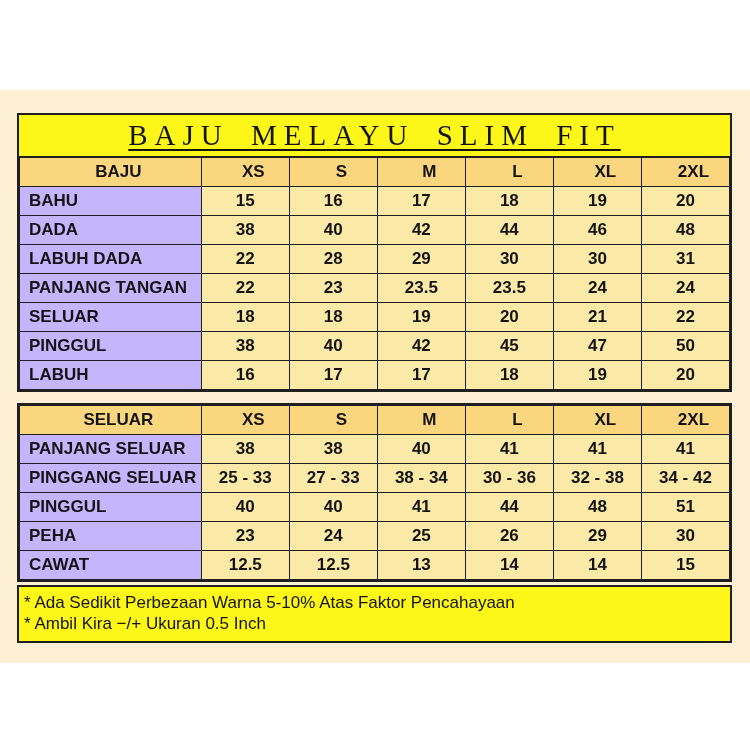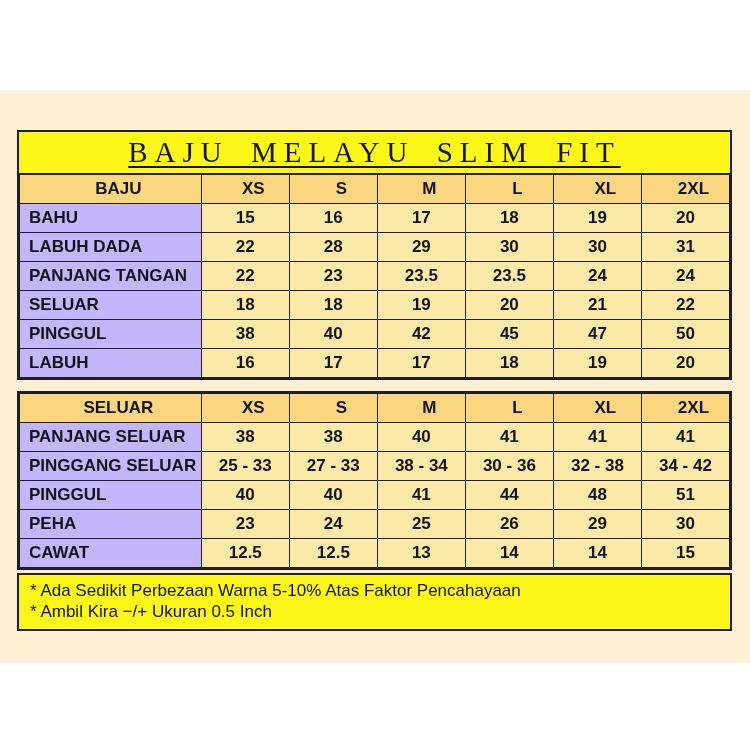--- a/index.html
+++ b/index.html
@@ -11,21 +11,21 @@
     overflow:hidden;
   }
   .peach-band{
     position:absolute;
     left:0; top:90px;
     width:750px; height:573px;
     background:#fcefd3;
   }
   .sheet{
     position:absolute;
-    left:17px; top:130px;
+    left:17px; top:113px;
     width:715px;
   }
   .box{
     border:2px solid #1f1f1f;
     box-sizing:border-box;
     width:100%;
   }
   .title-band{
     background:#fdf719;
     border-bottom:1px solid #1f1f1f;
@@ -71,21 +71,21 @@
     text-align:left;
     padding-left:9px;
   }
   tbody td{
     background:#fbe9a8;
   }
   .gap{height:11px;}
   .gap-sm{height:3px;}
   .footnote-box{
     background:#fdf719;
-    padding:5px 10px 7px 11px;
+    padding:5px 10px 7px 5px;
   }
   .footnote-line{
     font-size:17px;
     color:#141414;
     line-height:21px;
     white-space:nowrap;
   }
 </style>
 </head>
 <body>
@@ -123,20 +123,29 @@
           <tr>
             <th class="rowlabel">BAHU</th>
             <td>15</td>
             <td>16</td>
             <td>17</td>
             <td>18</td>
             <td>19</td>
             <td>20</td>
           </tr>
           <tr>
+            <th class="rowlabel">DADA</th>
+            <td>38</td>
+            <td>40</td>
+            <td>42</td>
+            <td>44</td>
+            <td>46</td>
+            <td>48</td>
+          </tr>
+          <tr>
             <th class="rowlabel">LABUH DADA</th>
             <td>22</td>
             <td>28</td>
             <td>29</td>
             <td>30</td>
             <td>30</td>
             <td>31</td>
           </tr>
           <tr>
             <th class="rowlabel">PANJANG TANGAN</th>

